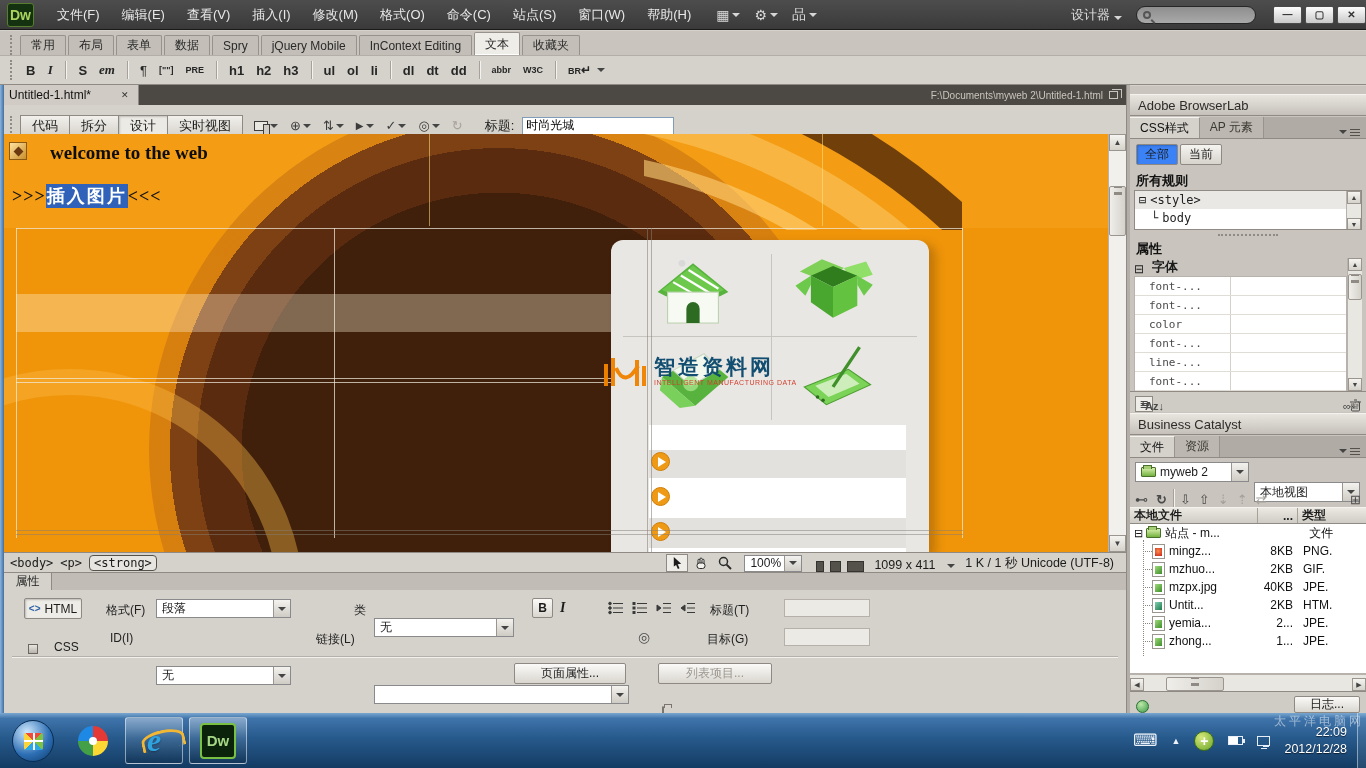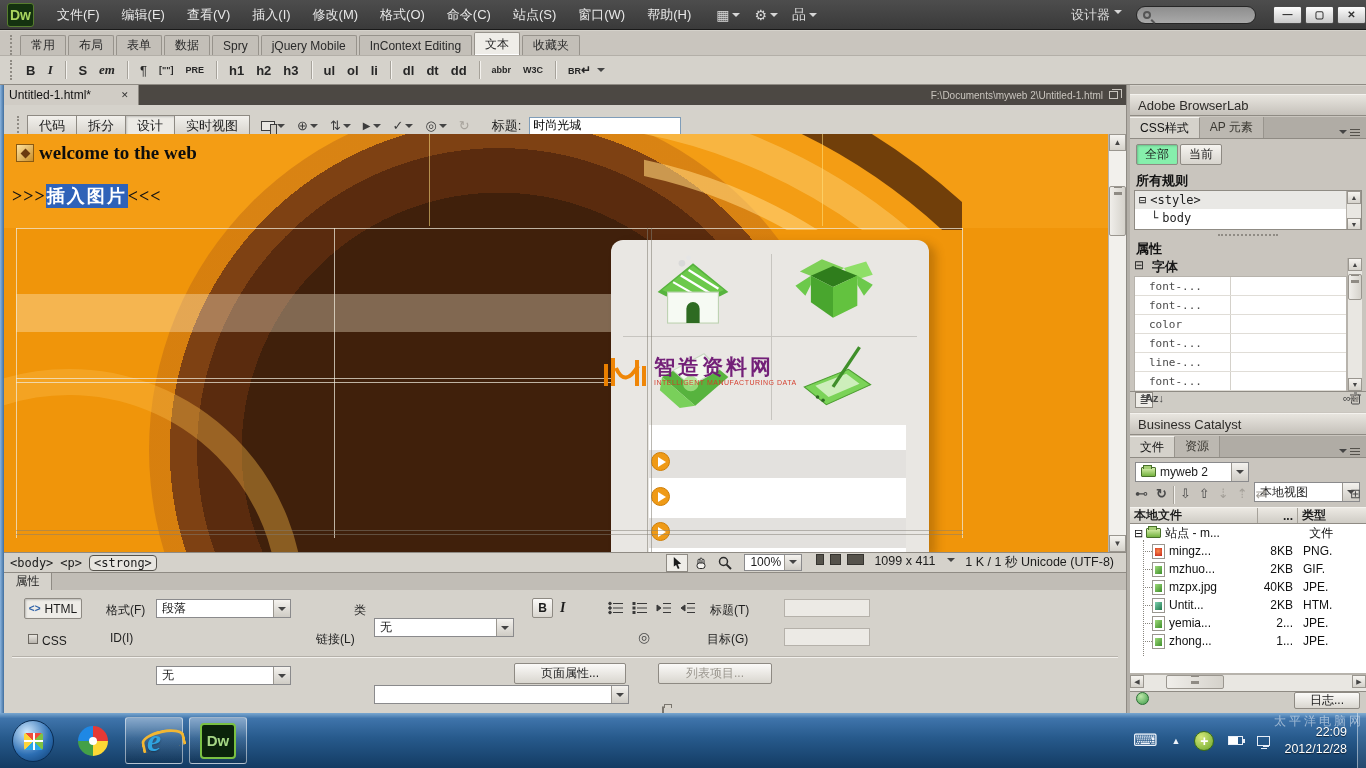--- a/index.html
+++ b/index.html
@@ -1,20 +1,20 @@
 <!DOCTYPE html>
 <html><head>
 <meta charset="utf-8">
 <style>
   *{box-sizing:border-box;margin:0;padding:0}
   html,body{background:#222}
   #root{position:relative;width:1366px;height:768px;overflow:hidden;background:#d5d2cb;
         font-family:"Liberation Sans",sans-serif;font-size:12px;color:#1c1c1c;margin:0 auto}
   .abs{position:absolute}
-  .row{display:flex;align-items:flex-start}
+  .row{display:flex;align-items:flex-end}
 
   
   .car{width:0;height:0;border:4px solid transparent;border-top-color:#444;margin-top:4px;display:inline-block}
   .car.lt{border-top-color:#d6d6d6}
   .btn3{border:1px solid #8e8a83;background:linear-gradient(#fbfaf8,#d9d6cf);display:inline-flex;align-items:center;justify-content:center;font-size:12px;border-radius:2px}
   .pressed{background:#eeece7;box-shadow:inset 1px 1px 2px rgba(0,0,0,.22)}
   .dd{display:flex;align-items:center;background:#fff;border:1px solid #8a8a8c;height:19px;font-size:12px;padding-left:5px;position:relative}
   .dd .ab{margin-left:auto;width:17px;height:100%;background:linear-gradient(#f4f2ee,#cfccc5);border-left:1px solid #9a968f;display:flex;align-items:center;justify-content:center}
   .vsep{width:1px;height:18px;background:#a6a29a;box-shadow:1px 0 0 #f4f2ee;margin:0 6px}
   .grip{width:4px;height:20px;border-left:2px dotted #8f8b84;margin:0 6px 0 2px}
@@ -41,57 +41,57 @@
   .fb-i{font-style:italic;font-family:"Liberation Serif",serif;font-weight:bold}
   .fb-sm{font-size:9px;font-weight:bold}
 
   
   #docstrip{left:0;top:85px;width:1126px;height:20px;background:#4c4843;display:flex;align-items:stretch}
   .doctab{background:#d0ccc5;border-right:1px solid #8f8b84;padding:0 9px;display:flex;align-items:center;font-size:12px;gap:30px;color:#111}
   .xico{font-size:9px;color:#333}
   .docpath{margin-left:auto;color:#c9c5be;font-size:10px;display:flex;align-items:center;gap:6px;padding-right:8px}
   .restore{width:9px;height:8px;border:1px solid #c9c5be;position:relative}
   .restore::before{content:"";position:absolute;left:2px;top:-3px;width:9px;height:8px;border:1px solid #c9c5be;border-bottom:none;border-left:none}
-  #doctoolbar{left:0;top:105px;width:1126px;height:42px;background:#d5d2cb;border-bottom:1px solid #8f8b84;display:flex;align-items:center;padding-left:15px}
+  #doctoolbar{left:0;top:105px;width:1126px;height:42px;background:#d5d2cb;border-bottom:1px solid #8f8b84;display:flex;align-items:center;padding-left:8px}
   .vbtn{height:21px;padding:0 11px;border:1px solid #8e8a83;background:linear-gradient(#f2f0ec,#d7d4cd);margin-right:-1px;font-size:13px;display:flex;align-items:center}
   .vbtn.active{background:#eceae5;box-shadow:inset 1px 1px 2px rgba(0,0,0,.18)}
   .dtico{font-size:13px;color:#3c3c3c;margin-left:12px;display:flex;align-items:center;gap:2px}
   .titlefield{width:152px;height:18px;border:1px solid #7f9db9;background:#fff;font-size:12px;padding:0 3px;margin-left:8px}
   .ms{width:14px;height:10px;border:1px solid #3c3c3c;position:relative;background:#e9e7e2}
   .ms::after{content:"";position:absolute;right:-3px;top:2px;width:5px;height:9px;border:1px solid #3c3c3c;background:#cfccc5}
 
   
   #winedge{left:0;top:85px;width:4px;height:628px;background:linear-gradient(90deg,#8ab4de,#416f9f)}
   #canvas{left:4px;top:134px;width:1104px;height:418px;background:#f0950a;overflow:hidden}
   .gl{position:absolute;background:rgba(240,235,222,.72)}
   .gly{position:absolute;background:rgba(255,225,130,.55)}
   #bigcircle{position:absolute;left:145px;top:-34px;width:700px;height:700px;border-radius:50%;
     background:radial-gradient(circle,#40200b 0 52%,#5a2b0e 52% 61%,#7e4113 61% 66.5%,rgba(195,110,18,.55) 66.5% 71.5%,rgba(240,150,20,0) 71.5%)}
   #blring{position:absolute;left:-170px;top:235px;width:470px;height:470px;border-radius:50%;border:26px solid rgba(250,185,70,.4)}
   #arcbox{position:absolute;left:640px;top:0;width:318px;height:96px;overflow:hidden}
   #arcbox .ring{position:absolute;border-radius:50%}
   #topband{position:absolute;left:0;top:0;width:1104px;height:94px;background:rgba(255,180,45,.28)}
   #hlband{position:absolute;left:12px;top:160px;width:633px;height:38px;background:rgba(255,244,218,.34)}
 
-  .canvas-heading{position:absolute;left:12px;top:8px;display:flex;align-items:center;gap:5px}
+  .canvas-heading{position:absolute;left:5px;top:8px;display:flex;gap:23px}
   .hicon{width:18px;height:18px;border:1px solid #8a5a12;background:linear-gradient(135deg,#ffe3a0,#c98e2a);position:relative}
   .hicon::after{content:"";position:absolute;left:5px;top:5px;width:7px;height:7px;background:#6b3a10;transform:rotate(45deg)}
   .canvas-heading span{font-family:"Liberation Serif",serif;font-weight:bold;font-size:19px;color:#0d0d0d}
   .linkrow{position:absolute;left:8px;top:50px;font-family:"Liberation Serif",serif;font-weight:bold;font-size:18px;color:#121212;display:flex;align-items:center;letter-spacing:1px}
   .sel{background:#2f62b8;color:#fff;font-family:"Liberation Sans",sans-serif;font-size:18px;letter-spacing:2px;padding:0 1px}
 
   #panel{position:absolute;left:607px;top:106px;width:318px;height:312px;background:#e9e7e3;border-radius:12px 12px 0 0;box-shadow:7px 4px 10px rgba(60,30,0,.25)}
   .pline{position:absolute;background:#c7c5c0}
   .gicon{position:absolute}
   #plist{position:absolute;left:38px;top:185px;width:257px;height:127px;background:#fff}
   .grow{position:absolute;left:0;width:257px;background:#e3e1de}
   .blt{position:absolute;left:2px;width:19px;height:19px;border-radius:50%;background:#ef9a16;border:1px solid #cf7e05;display:flex;align-items:center;justify-content:center}
   .blt::after{content:"";margin-left:3px;border-left:8px solid #fff;border-top:5px solid transparent;border-bottom:5px solid transparent}
   #wmark{position:absolute;left:598px;top:216px;display:flex;align-items:center;gap:6px;opacity:.97}
-  .wm-title{font-size:21px;font-weight:bold;color:#701a75;letter-spacing:3px;line-height:1}
+  .wm-title{font-size:21px;font-weight:bold;color:#0c4a6e;letter-spacing:3px;line-height:1}
   .wm-sub{font-size:7px;color:#d43a2a;letter-spacing:.5px;margin-top:2px}
 
   
   #vsb{left:1108px;top:134px;width:18px;height:418px;background:#f2f0ec;border-left:1px solid #b7b3ac}
   .sbtn{position:absolute;left:0;width:17px;height:17px;background:linear-gradient(#f6f4f0,#d5d2cb);border:1px solid #9a968f;color:#444;font-size:8px;display:flex;align-items:center;justify-content:center}
   .sthumb{position:absolute;left:0;width:17px;background:linear-gradient(90deg,#f0eeea,#d5d2cb);border:1px solid #9a968f;border-radius:2px}
   .sthumb::after{content:"";display:block;margin:auto;width:8px;border-top:1px solid #8f8b84;border-bottom:1px solid #8f8b84;height:4px;box-shadow:0 2px 0 #8f8b84}
   #splitter{left:1126px;top:85px;width:4px;height:628px;background:#b3afa8;border-left:1px solid #8f8b84}
 
   
@@ -116,21 +116,21 @@
 
   
   #sidebar{left:1130px;top:86px;width:236px;height:627px;background:#c9c5be}
   .phdr{position:absolute;left:0;width:280px;height:22px;background:linear-gradient(#e8e5df,#c5c1ba);border-top:1px solid #f4f2ee;border-bottom:1px solid #8f8b84;display:flex;align-items:center;font-size:13px;color:#2e2c29;padding:0 8px}
   .pm{margin-left:auto;display:flex;align-items:center;gap:3px}
   .pm .ln{width:10px;height:1px;background:#55524c;box-shadow:0 3px 0 #55524c,0 -3px 0 #55524c}
   .tabs2{position:absolute;left:0;width:236px;height:22px;background:#b0aca5;display:flex;align-items:flex-end;border-bottom:1px solid #8f8b84}
   .tab2{height:21px;padding:0 10px;display:flex;align-items:center;background:#bcb8b1;border-right:1px solid #98948d;font-size:12px;color:#3a3832}
   .tab2.active{background:#d5d2cb;color:#111;border-top:1px solid #f4f2ee}
   .sbtn2{position:absolute;height:21px;padding:0 8px;display:flex;align-items:center;font-size:12px;border:1px solid #8e8a83;background:linear-gradient(#f6f4f0,#d7d4cd);border-radius:2px}
-  .sbtn2.on{background:#86efac;box-shadow:inset 1px 1px 2px rgba(0,0,0,.2)}
+  .sbtn2.on{background:#3b82f6;box-shadow:inset 1px 1px 2px rgba(0,0,0,.2)}
   .shdr{position:absolute;font-size:13px;font-weight:bold;color:#111}
   .whitebox{position:absolute;background:#fff;border:1px solid #8f8b84}
   .rrow{height:18px;display:flex;align-items:center;font-size:12px;padding-left:4px;color:#222}
   .minisb{position:absolute;width:15px;background:#e9e7e2;border-left:1px solid #b7b3ac}
   .msbtn{width:14px;height:13px;background:linear-gradient(#f6f4f0,#d5d2cb);border:1px solid #9a968f;font-size:7px;color:#444;display:flex;align-items:center;justify-content:center}
   .cssrow{height:19px;display:flex;border-bottom:1px solid #e0ddd7;font-size:11px;color:#4a4a4a}
   .cssrow .n{width:96px;border-right:1px solid #d4d1ca;display:flex;align-items:center;padding-left:14px;font-family:"DejaVu Sans Mono",monospace}
   .ctool{position:absolute;font-size:11px;color:#4a4a4a;display:flex;align-items:center}
   .dim{color:#a39f98}
   .gfold{width:15px;height:10px;background:linear-gradient(#d7efac,#74b23f);border:1px solid #48702a;border-radius:1px;position:relative;margin-right:4px;flex:none}
@@ -454,21 +454,21 @@
   </div>
 
   <div id="propstrip" class="abs">
     <div class="ptab">属性</div>
   </div>
   <div id="props" class="abs">
     <div class="btn3 pressed abs" style="left:20px;top:8px;width:58px;height:21px;gap:4px">
       <span style="color:#2f62a8;font-weight:bold;font-size:10px">&lt;&gt;</span>
       <span>HTML</span>
     </div>
-    <div class="abs row" style="left:24px;top:44px;gap:4px">
+    <div class="abs row" style="left:24px;top:50px;gap:16px">
       <span style="width:10px;height:10px;border:1px solid #6b6760;background:linear-gradient(#e8e5df,#b8b4ad)"></span>
       <span>CSS</span>
     </div>
 
     <span class="plabel" style="left:102px;top:12px">格式(F)</span>
     <div class="dd abs" style="left:152px;top:9px;width:135px">
       <span>段落</span>
       <span class="ab">
           <span class="car"></span>
         </span>

